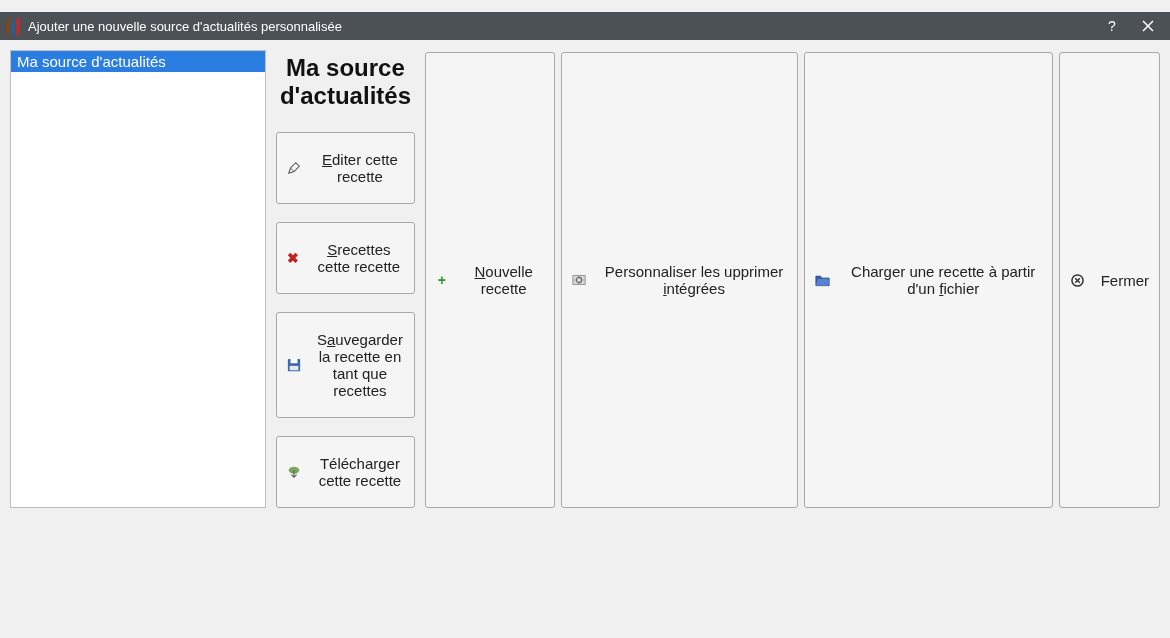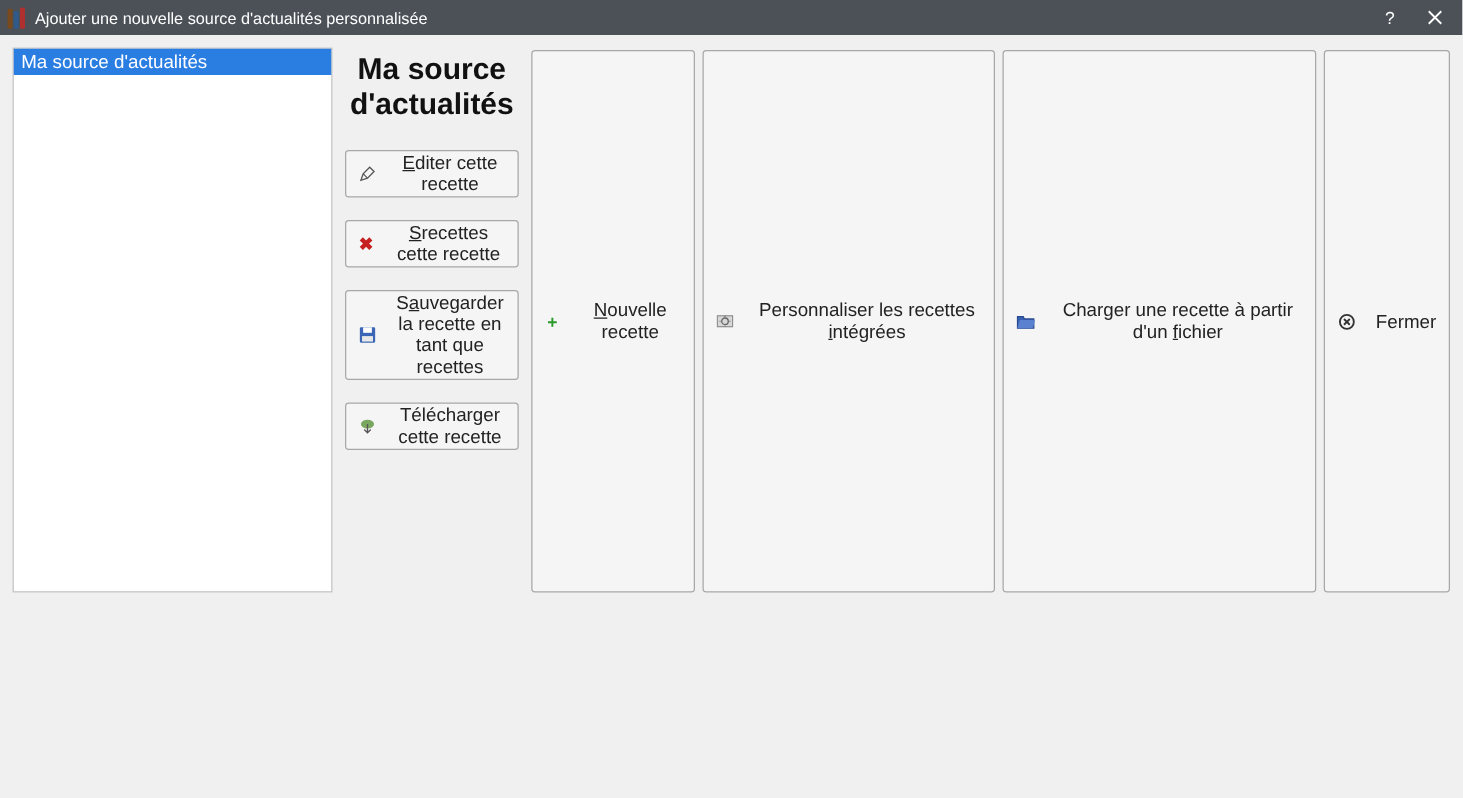--- a/index.html
+++ b/index.html
@@ -1,35 +1,35 @@
 <!DOCTYPE html>
 <html><head>
 <meta charset="utf-8">
 <style>
   * { box-sizing: border-box; margin: 0; padding: 0; }
   html, body { width: 1170px; height: 638px; font-family: "Segoe UI", Tahoma, sans-serif; font-size: 14px; background: #f0f0f0; overflow: hidden; }
-  .window { display: flex; flex-direction: column; width: 1170px; height: 484px; background: #f0f0f0; }
+  .window { display: flex; flex-direction: column; width: 1170px; height: 484px; background: #f0f0f0; margin-top: 12px; }
   .titlebar { height: 28px; background: #4b5157; color: #fff; display: flex; align-items: center; padding: 0 4px 0 6px; }
   .titlebar .app-icon { width: 16px; height: 18px; margin-right: 6px; display: inline-flex; align-items: flex-end; }
   .titlebar .app-icon span { width: 4px; height: 16px; margin-right: 1px; display: inline-block; border-radius: 1px; }
   .titlebar .app-icon .b1 { background: #7a4a1f; height: 16px; }
   .titlebar .app-icon .b2 { background: #2f5a8a; height: 14px; }
   .titlebar .app-icon .b3 { background: #b03030; height: 17px; }
   .titlebar .title-text { flex: 0 0 auto; font-size: 13px; }
   .titlebar .spacer { flex: 1; }
   .titlebar .win-btn { width: 36px; height: 28px; display: flex; align-items: center; justify-content: center; font-size: 14px; color: #fff; cursor: default; }
   .client { flex: 1; display: flex; padding: 10px; gap: 10px; }
   .main { flex: 1; display: flex; gap: 10px; min-height: 0; }
   .list-pane { width: 256px; background: #fff; border: 1px solid #bfbfbf; display: flex; flex-direction: column; }
   .list-item { padding: 2px 6px; font-size: 15px; }
   .list-item.selected { background: #2a7de1; color: #fff; }
   .right-pane { flex: 1; display: flex; flex-direction: column; }
   .heading { font-size: 24px; font-weight: 700; text-align: center; margin: 4px 0 22px 0; color: #111; }
   .action-stack { display: flex; flex-direction: column; align-items: flex-start; gap: 18px; }
-  .btn { display: inline-flex; align-items: center; gap: 15px; padding: 1px 10px; background: #f5f5f5; border: 1px solid #a8a8a8; border-radius: 3px; font-size: 15px; color: #222; cursor: default; justify-content: flex-end; }
+  .btn { display: inline-flex; align-items: center; gap: 15px; padding: 18px 10px; background: #f5f5f5; border: 1px solid #a8a8a8; border-radius: 3px; font-size: 15px; color: #222; cursor: default; justify-content: flex-end; }
   .btn .icon { width: 16px; height: 16px; display: inline-flex; align-items: center; justify-content: center; font-size: 14px; }
   .btn .ul { text-decoration: underline; }
   .bottom-bar { display: flex; gap: 6px; padding-top: 2px; }
   .icon-plus { color: #2a9a2a; font-weight: bold; font-size: 17px; line-height: 1; }
   .icon-x { color: #c62020; font-weight: bold; font-size: 15px; line-height: 1; }
   .icon-close-circle { color: #333; font-size: 14px; }
   .icon-folder svg, .icon-save svg, .icon-edit svg, .icon-folder-open svg, .icon-eye svg, .icon-download svg, .icon-settings svg { display: block; }
 </style>
 </head>
 <body>
@@ -109,21 +109,21 @@
       </button>
 
       <button class="btn">
         <span class="icon icon-settings">
           <svg width="14" height="14" viewBox="0 0 16 16">
               <rect x="1" y="3" width="14" height="10" fill="#d8d8d8" stroke="#888"></rect>
               <circle cx="8" cy="8" r="3" fill="none" stroke="#666" stroke-width="1.2"></circle>
               <path d="M8 4v-1M8 12v1M4 8h-1M12 8h1" stroke="#666"></path>
             </svg>
         </span>
-        <span><span>Personnaliser les recettes </span><span class="ul">i</span><span>ntégrées</span></span>
+        <span><span>Personnaliser les upprimer </span><span class="ul">i</span><span>ntégrées</span></span>
       </button>
 
       <button class="btn">
         <span class="icon icon-folder-open">
           <svg width="15" height="14" viewBox="0 0 16 14">
               <path d="M1 3 h5 l1 2 h8 v8 h-14 z" fill="#3860b0" stroke="#2a4a90"></path>
               <path d="M1 13 L3 6 h13 l-2 7 z" fill="#5a80d0"></path>
             </svg>
         </span>
         <span><span>Charger une recette à partir d'un </span><span class="ul">f</span><span>ichier</span></span>

